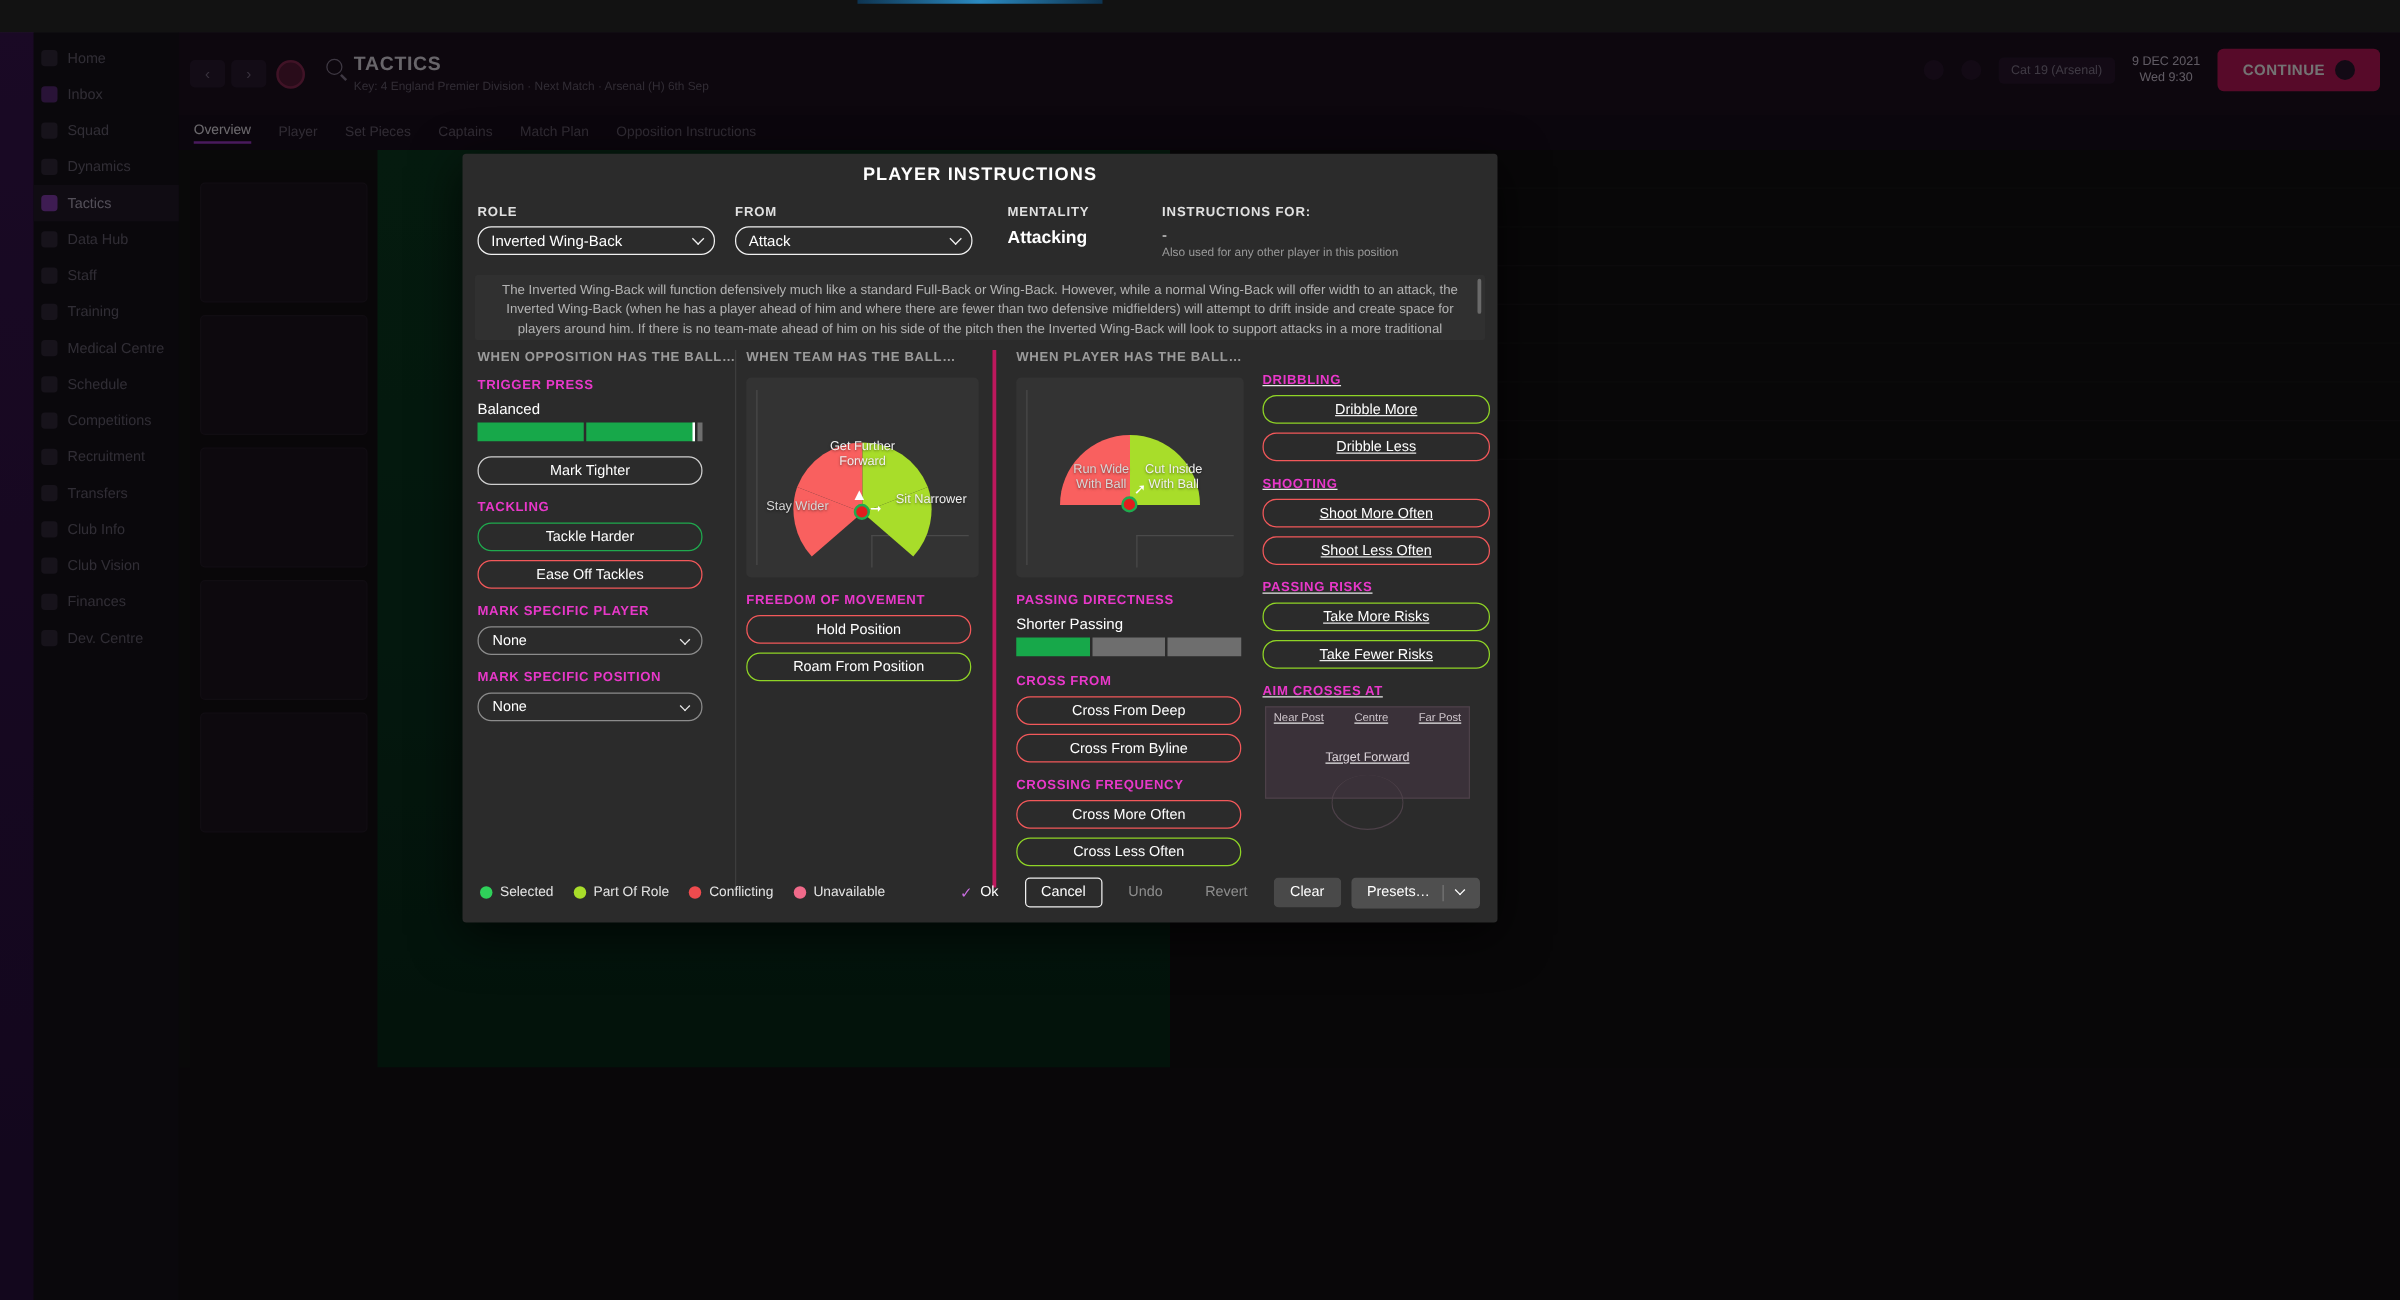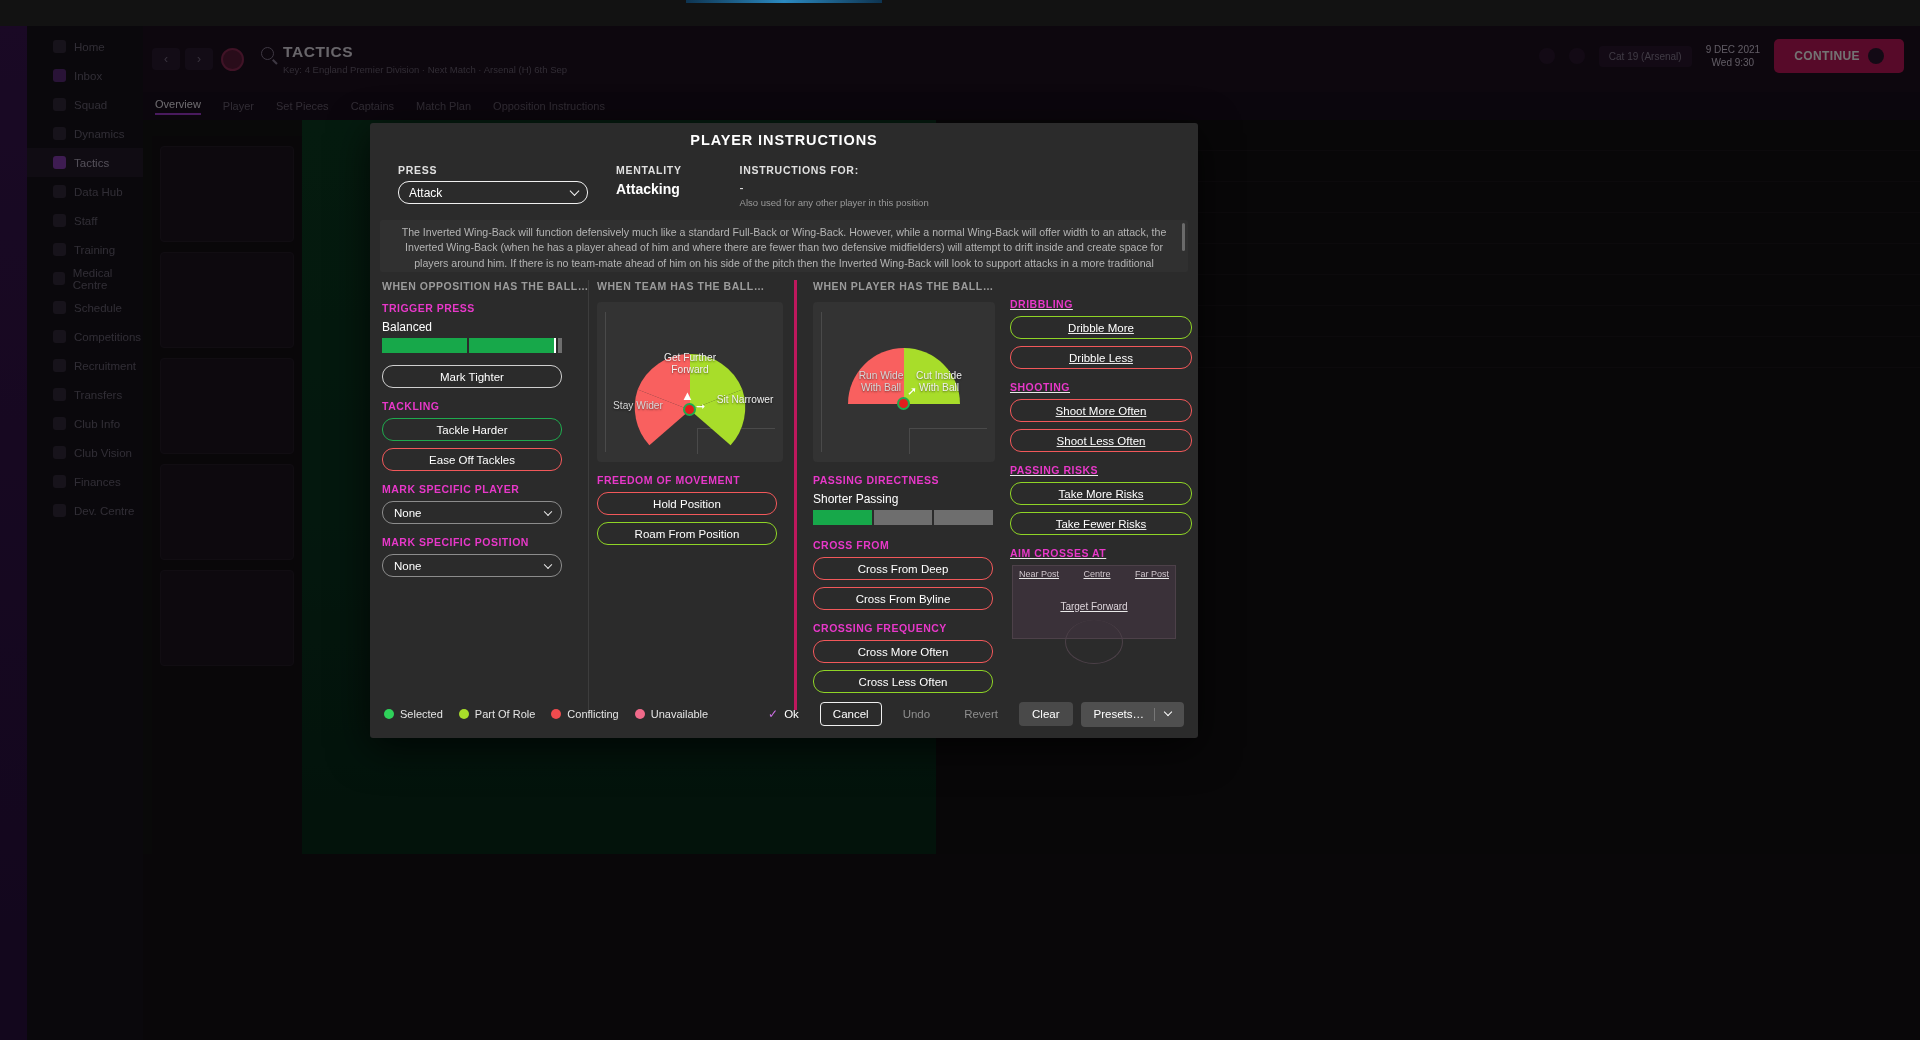--- a/index.html
+++ b/index.html
@@ -47,21 +47,21 @@
     position: absolute; top: 0; left: 0; width: 27px; height: 1014px;
     background: linear-gradient(180deg,#3a1552,#2a1040);
   }
   .leftnav {
     position: absolute; top: 0; left: 27px; width: 116px; height: 1014px;
     background: #17131c;
     padding-top: 6px;
   }
   .nav-item {
     height: 29px; display: flex; align-items: center; gap: 8px;
-    padding-left: 26px; color: #6c6576; font-size: 11.5px;
+    padding-left: 6px; color: #6c6576; font-size: 11.5px;
   }
   .nav-item .dot {
     width: 13px; height: 13px; border-radius: 3px; background: #342b3c;
   }
   .nav-item.active { background: #241b2c; color: #b9b0c4; }
   .nav-item.active .dot { background: #8a3fb5; }
   .nav-item.hi .dot { background: #5c2c7a; }
 
   .topbar {
     position: absolute; top: 0; left: 143px; width: 1777px; height: 66px;
@@ -452,22 +452,29 @@
     </div>
   </div>
 
   <div class="dim-overlay"></div>
 
   <div class="modal">
 
     <div class="modal-title">PLAYER INSTRUCTIONS</div>
 
     <div class="head-row">
+      <div class="hcol role">
+        <div class="lbl">ROLE</div>
+        <div class="dd">
+          <span>Inverted Wing-Back</span>
+          <span class="chev"></span>
+        </div>
+      </div>
       <div class="hcol duty">
-        <div class="lbl">PRESS</div>
+        <div class="lbl">FROM</div>
         <div class="dd">
           <span>Attack</span>
           <span class="chev"></span>
         </div>
       </div>
       <div class="hcol ment">
         <div class="lbl">MENTALITY</div>
         <div class="ment-val">Attacking</div>
       </div>
       <div class="hcol instr">

